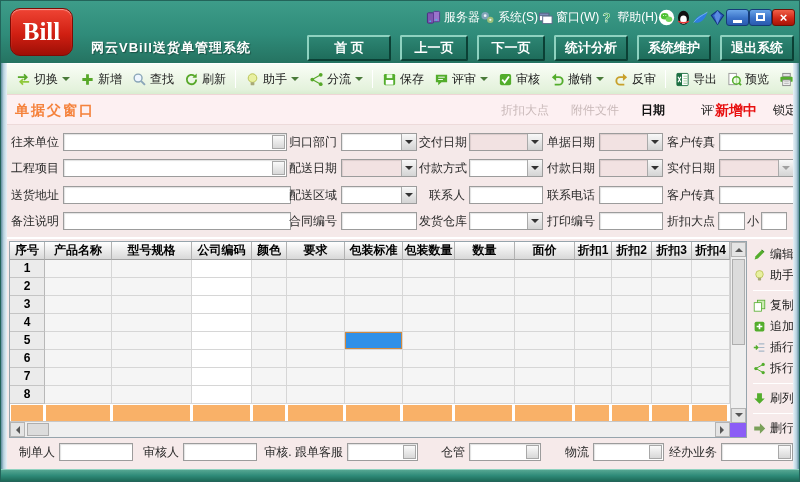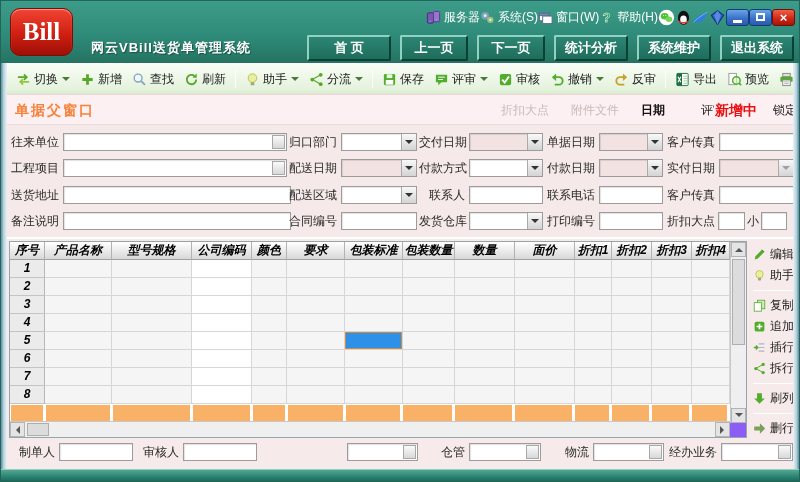--- a/index.html
+++ b/index.html
@@ -78,21 +78,21 @@
     box-shadow:inset 1px 1px 1px rgba(0,0,0,.10); }
   .combo.dis { background:#f2e2e2; }
   .combo-btn { position:absolute; right:0; top:0; width:15px; height:16px;
     background:linear-gradient(180deg,#f8f8f8,#d4d4d4); border-left:1px solid #aaa;
     display:flex; align-items:center; justify-content:center; }
   .combo-btn i { width:0; height:0; border:4px solid transparent; border-top-color:#333; margin-top:4px; }
   .combo.gray .combo-btn i { border-top-color:#a0a0a0; }
 
   
   .table-frame { position:absolute; left:8px; top:240px; width:738px; height:197px;
-    background:#8b5cf6; border:1px solid #96a4ac;font-style:italic; }
+    background:#8b5cf6; border:1px solid #96a4ac; }
   .g-header { position:absolute; left:0; top:0; height:18px; display:flex; }
   .g-hcell { height:18px; background:linear-gradient(180deg,#ffffff,#d8d8d8);
     border-right:1px solid #b2b2b2; border-bottom:1px solid #a2a2a2;
     font-size:12px; font-weight:bold; color:#000; text-align:center; line-height:17px;
     overflow:hidden; white-space:nowrap; }
   .g-body { position:absolute; left:0; top:18px; }
   .g-row { display:flex; height:18px; }
   .g-cell { height:18px; background:#f5f5f5; border-right:1px solid #d6d6d6;
     border-bottom:1px solid #d6d6d6; }
   .g-cell.white { background:#fff; }
@@ -747,20 +747,21 @@
 
   <div id="footer-fields" class="footer-layer">
       <div class="flabel" style="left: 12px; top: 442px; width: 42px;">制单人</div>
       <div style="position: absolute; left: 58px; top: 442px; width: 74px; height: 18px;">
         <input class="fld" style="left: 0px; top: 0px; width: 74px;">
       </div>
       <div class="flabel" style="left: 136px; top: 442px; width: 42px;">审核人</div>
       <div style="position: absolute; left: 182px; top: 442px; width: 74px; height: 18px;">
         <input class="fld" style="left: 0px; top: 0px; width: 74px;">
       </div>
+      <div class="flabel" style="left: 252px; top: 442px; width: 90px;">审核. 跟单客服</div>
       <div style="position: absolute; left: 346px; top: 442px; width: 71px; height: 18px;">
         <input class="fld" style="left: 0px; top: 0px; width: 71px;">
         <div class="mini-btn" style="right: 2px;"></div>
       </div>
       <div class="flabel" style="left: 430px; top: 442px; width: 34px;">仓管</div>
       <div style="position: absolute; left: 468px; top: 442px; width: 72px; height: 18px;">
         <input class="fld" style="left: 0px; top: 0px; width: 72px;">
         <div class="mini-btn" style="right: 2px;"></div>
       </div>
       <div class="flabel" style="left: 554px; top: 442px; width: 34px;">物流</div>

